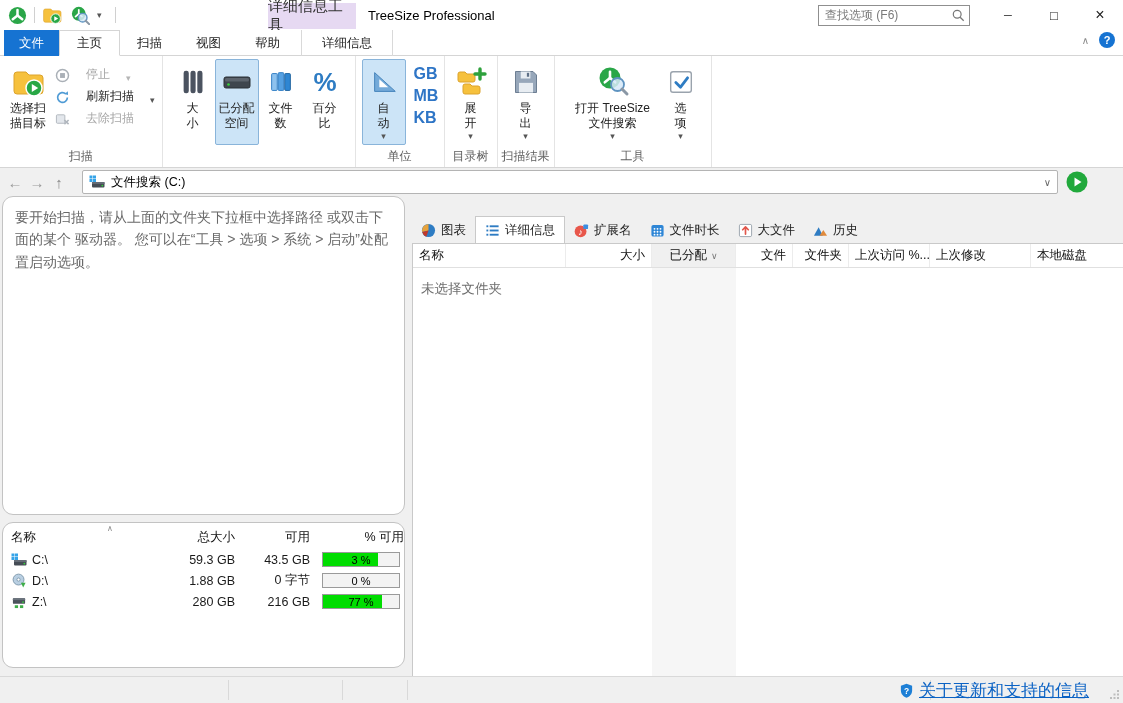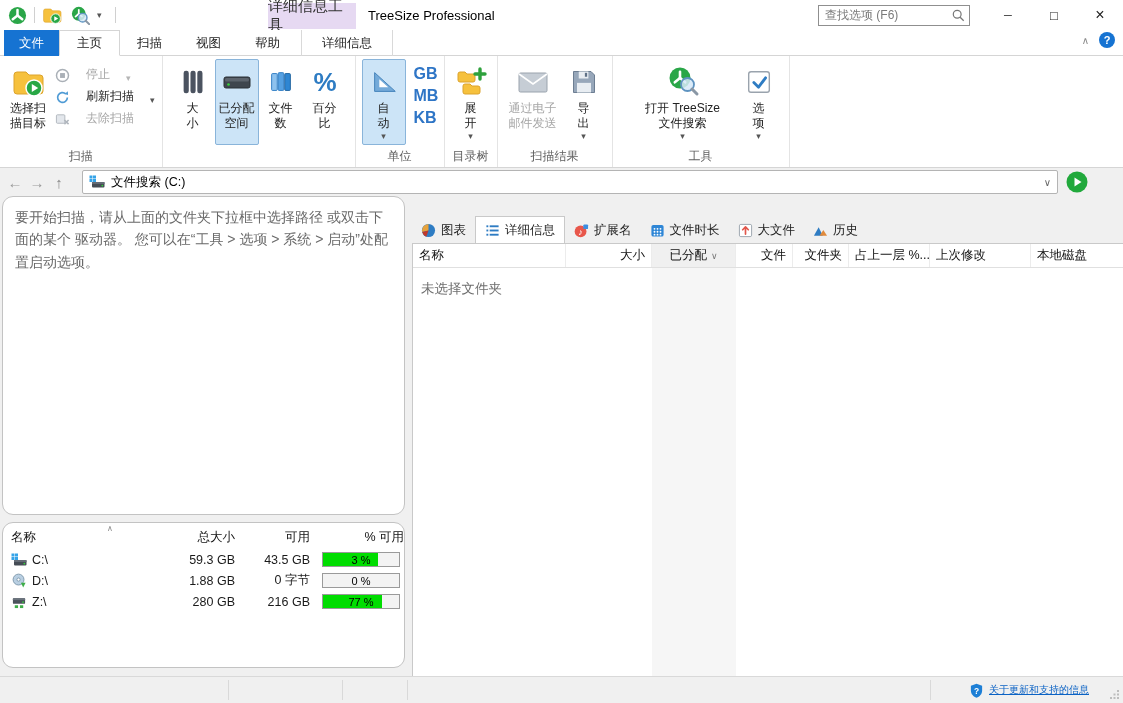--- a/index.html
+++ b/index.html
@@ -94,21 +94,21 @@
   .empty-text { position:absolute; left:8px; top:36px; color:#6e6e6e; font-size:13.5px; }
   .hscroll { position:absolute; left:1px; right:1px; bottom:1px; height:18px; background:#f2f2f2; display:flex; align-items:center; }
   .hs-arrow { width:17px; height:18px; display:flex; align-items:center; justify-content:center; color:#555; font-size:12px; }
   .hs-track { position:relative; flex:1; height:100%; }
   .hs-thumb { position:absolute; left:0; top:1px; width:552px; height:16px; background:#cdcdcd; }
 
   
   .statusbar { position:absolute; bottom:0; left:0; width:100%; height:27px; background:#f0f0f0; border-top:1px solid #d9d9d9; }
   .sb-sep { position:absolute; top:3px; bottom:3px; width:1px; background:#d9d9d9; }
   .sb-right { position:absolute; right:34px; top:0; height:100%; display:flex; align-items:center; gap:5px; }
-  .sb-link { color:#0b62c4; text-decoration:underline; font-size:10px; }
+  .sb-link { color:#0b62c4; text-decoration:underline; font-size:17px; }
   .grip { position:absolute; right:3px; bottom:3px; }
 </style>
 </head>
 <body>
 
 <div class="app">
 
   <div class="titlebar">
     <div class="qat">
       <span class="qat-btn">
@@ -290,47 +290,37 @@
             </svg>
         </span>
         <span class="biglabel">展
 开</span>
           <span class="biglabel-caret">▾</span>
       </div>
       <div class="rgroup-label">目录树</div>
     </div>
 
     <div class="rgroup" style="padding-left:6px; padding-right:6px;">
-      <div class="bigbtn w56 disabled">
-        <span class="bicon">
-          <svg width="32" height="28" viewBox="0 0 32 28">
-              <rect x="2" y="5" width="28" height="19" rx="1.5" fill="#c6cdd5" stroke="#9aa3ad"></rect>
-              <path d="M2 6 L16 16 L30 6" fill="none" stroke="#fff" stroke-width="1.6"></path>
-            </svg>
-        </span>
-        <span class="biglabel">通过电子
-邮件发送</span>
-      </div>
       <div class="bigbtn">
         <span class="bicon">
           <svg width="28" height="28" viewBox="0 0 32 32">
               <path d="M4 4 h20 l4 4 v20 H4 z" fill="#97a7ba" stroke="#5f7187"></path>
               <rect x="10" y="4" width="11" height="8" fill="#e8edf2"></rect>
               <rect x="17" y="5.5" width="2.6" height="4.5" fill="#5f7187"></rect>
               <rect x="8" y="17" width="16" height="11" fill="#e8edf2"></rect>
             </svg>
         </span>
         <span class="biglabel">导
 出</span>
           <span class="biglabel-caret">▾</span>
       </div>
       <div class="rgroup-label">扫描结果</div>
     </div>
 
-    <div class="rgroup" style="padding-left:24px; padding-right:8px;gap:8px;">
+    <div class="rgroup" style="padding-left:12px; padding-right:8px;">
       <div class="bigbtn w84">
         <span class="bicon">
           <svg width="34" height="32" viewBox="0 0 34 32">
               <circle cx="14" cy="12" r="10.5" fill="#2aa648"></circle>
               <g stroke="#fff" stroke-width="2.6" stroke-linecap="round">
                 <line x1="14" y1="12" x2="14" y2="5.8"></line>
                 <line x1="14" y1="12" x2="8.8" y2="16.3"></line>
                 <line x1="14" y1="12" x2="19.2" y2="16.3"></line>
               </g>
               <circle cx="21.5" cy="18.5" r="6.5" fill="#d6e9f8" fill-opacity="0.85" stroke="#5e93c0" stroke-width="1.8"></circle>
@@ -532,21 +522,21 @@
       <div class="rp-body">
         <div class="cols">
           <div class="col c0">名称</div>
           <div class="col c1 r">大小</div>
           <div class="col c2">
               <span>已分配</span>
               <span style="color:#777;font-size:9px;">∨</span>
             </div>
           <div class="col c3 r">文件</div>
           <div class="col c4 r">文件夹</div>
-          <div class="col c5">占上一层 %...</div>
+          <div class="col c5">上次访问 %...</div>
           <div class="col c6">上次修改</div>
           <div class="col c7">本地磁盘</div>
         </div>
         <div class="col-band"></div>
         <div class="empty-text">未选择文件夹</div>
         <div class="hscroll">
           <div class="hs-arrow">‹</div>
           <div class="hs-track">
               <div class="hs-thumb"></div>
             </div>

